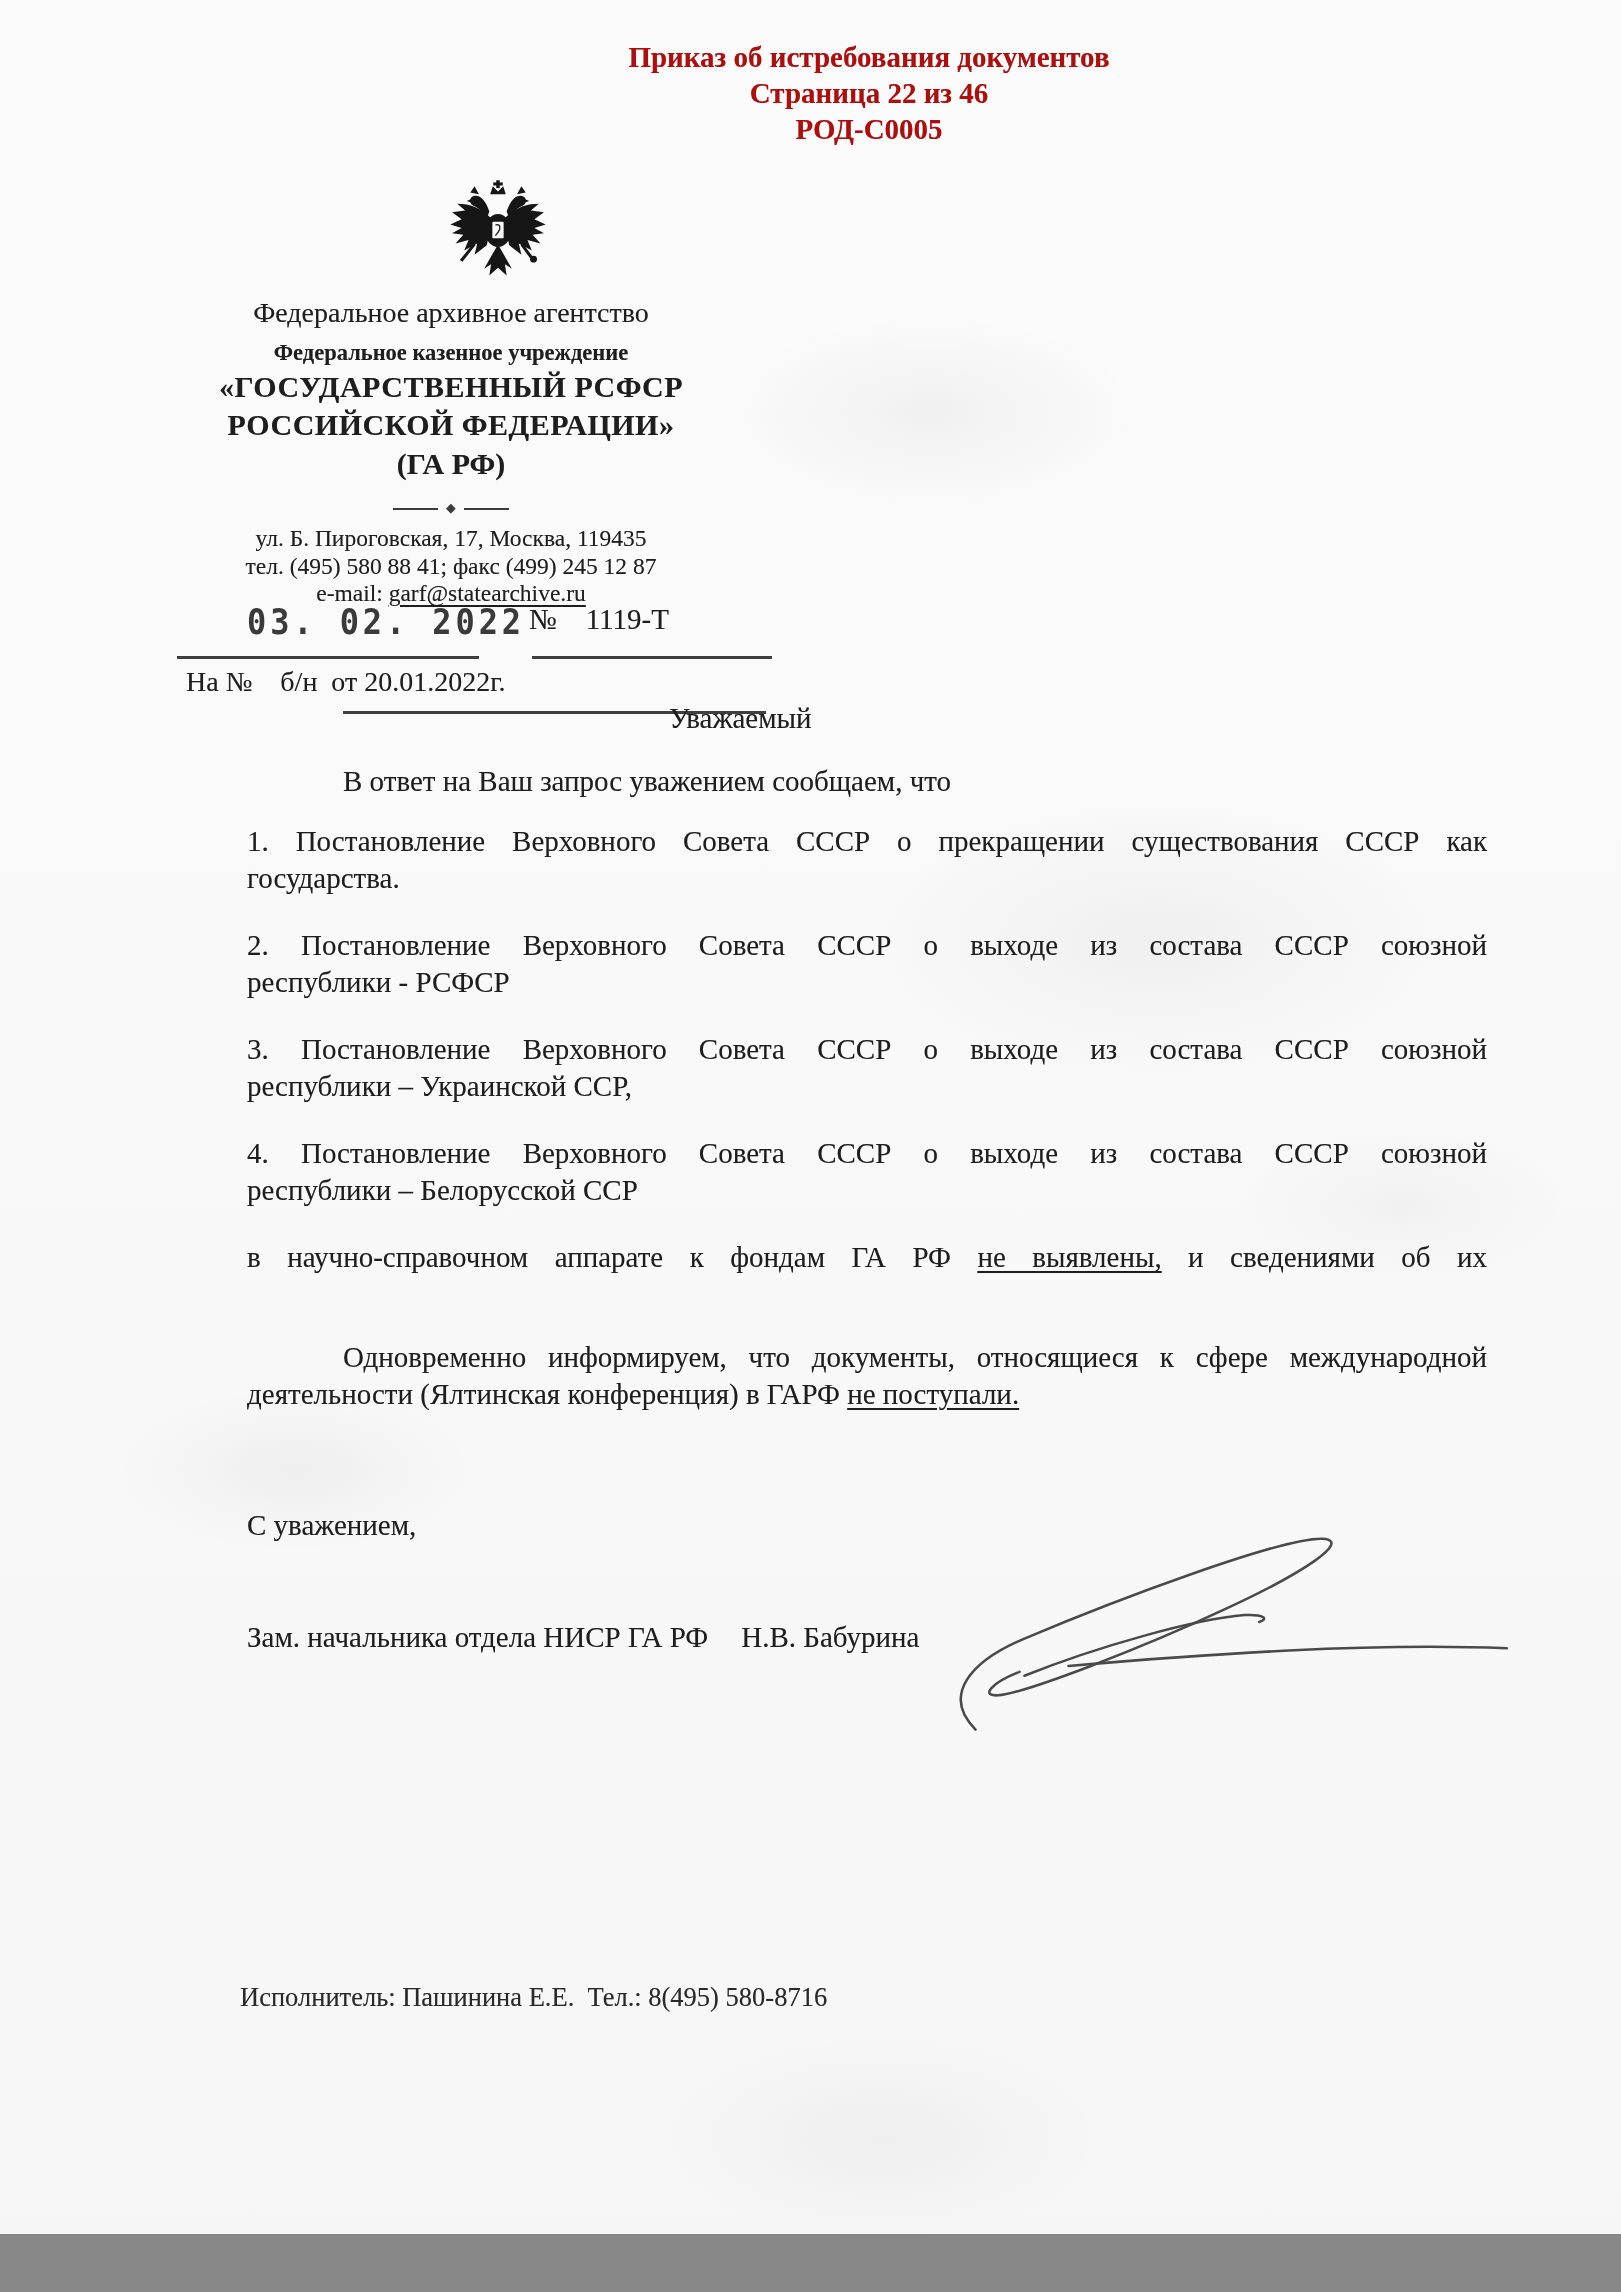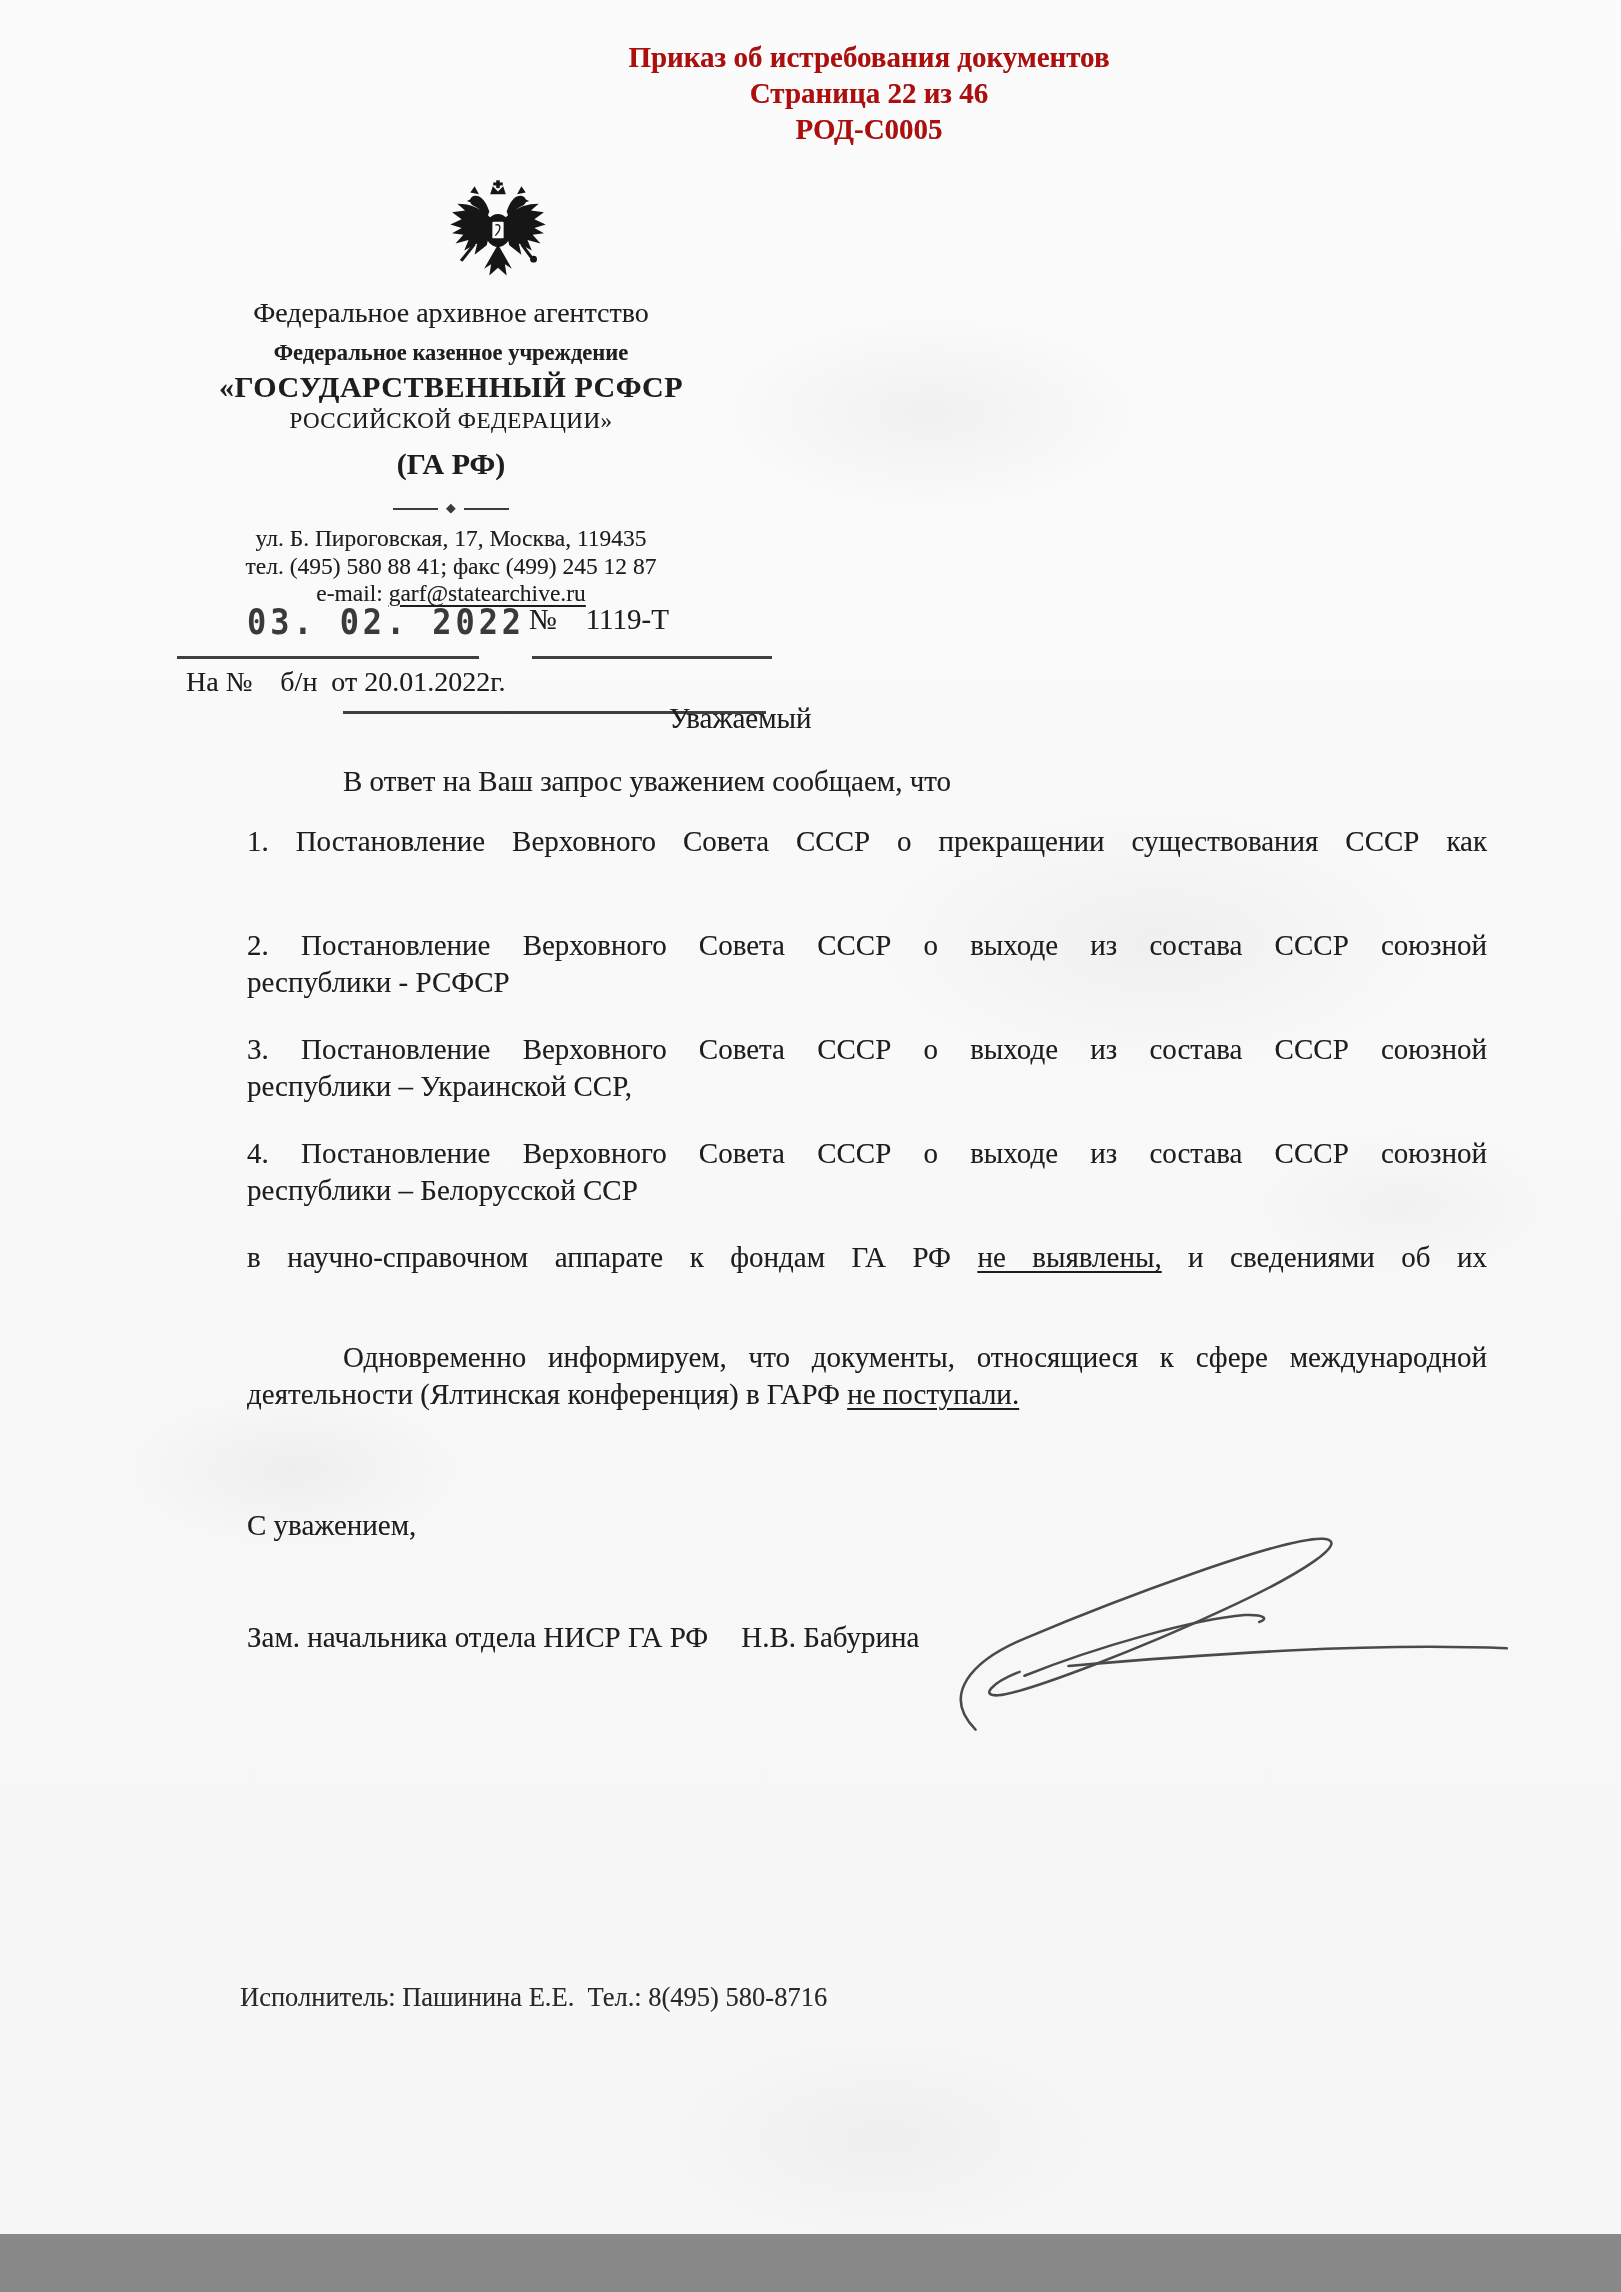--- a/index.html
+++ b/index.html
@@ -32,21 +32,21 @@
     text-align:center;font-weight:bold;
     font-size:29px;line-height:36px;
     color:#b00d0d;
   }
 
   
   .lh{left:167px;width:568px;text-align:center;}
   .lh-agency{top:297px;font-size:28px;}
   .lh-inst{top:340px;font-size:22.5px;font-weight:bold;}
   .lh-org1{top:370px;font-size:30px;font-weight:bold;letter-spacing:0.5px;}
-  .lh-org2{top:408px;font-size:23px;font-weight:normal;letter-spacing:0.5px;}
+  .lh-org2{top:408px;font-size:30px;font-weight:bold;letter-spacing:0.5px;}
   .lh-abbr{top:447px;font-size:30px;font-weight:bold;}
   .lh-divider{top:504px;display:flex;align-items:center;justify-content:center;gap:7.8px;color:#3c3c3c;}
   .lh-divider .bar{width:45px;height:2px;background:#3c3c3c;}
   .lh-divider .dia{font-size:12.7px;line-height:9.8px;}
   .lh-addr{top:525px;font-size:23.5px;}
   .lh-phone{top:553px;font-size:23.5px;}
   .lh-email{top:580px;font-size:23.5px;}
   .u{ text-decoration:underline; text-underline-offset:3.9px; text-decoration-thickness:2px; }
 
   .date-stamp{
@@ -137,20 +137,21 @@
   <div class="abs rule rule-b"></div>
   <div class="abs ref-line scan">На №    б/н  от 20.01.2022г.</div>
   <div class="abs rule rule-c"></div>
 
   <div class="abs salutation scan">Уважаемый</div>
 
   <div class="abs body-col p-intro indent scan">В ответ на Ваш запрос уважением сообщаем, что</div>
 
   <div class="abs body-col p1">
     <div class="jl scan">1. Постановление Верховного Совета СССР о прекращении существования СССР как</div>
+    <div class="ll scan">государства.</div>
   </div>
   <div class="abs body-col p2">
     <div class="jl scan">2. Постановление Верховного Совета СССР о выходе из состава СССР союзной</div>
     <div class="ll scan">республики - РСФСР</div>
   </div>
   <div class="abs body-col p3">
     <div class="jl scan">3. Постановление Верховного Совета СССР о выходе из состава СССР союзной</div>
     <div class="ll scan">республики – Украинской ССР,</div>
   </div>
   <div class="abs body-col p4">

